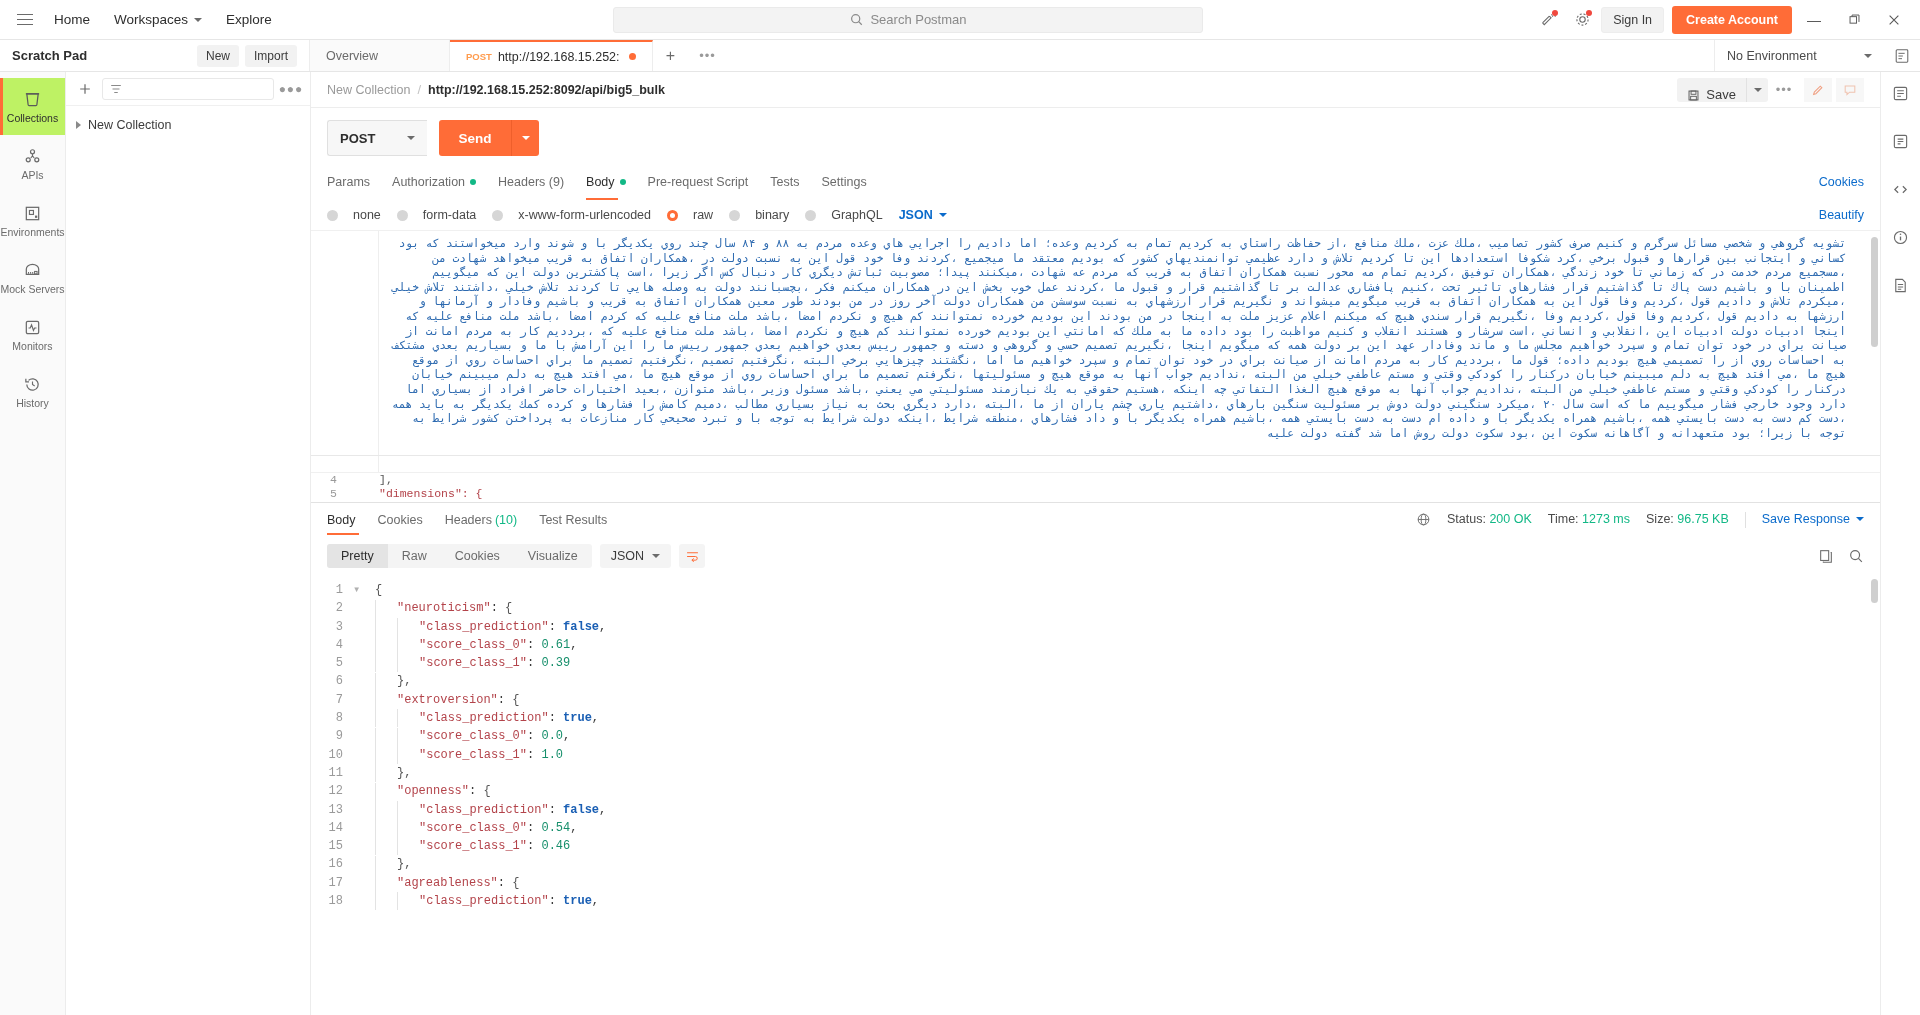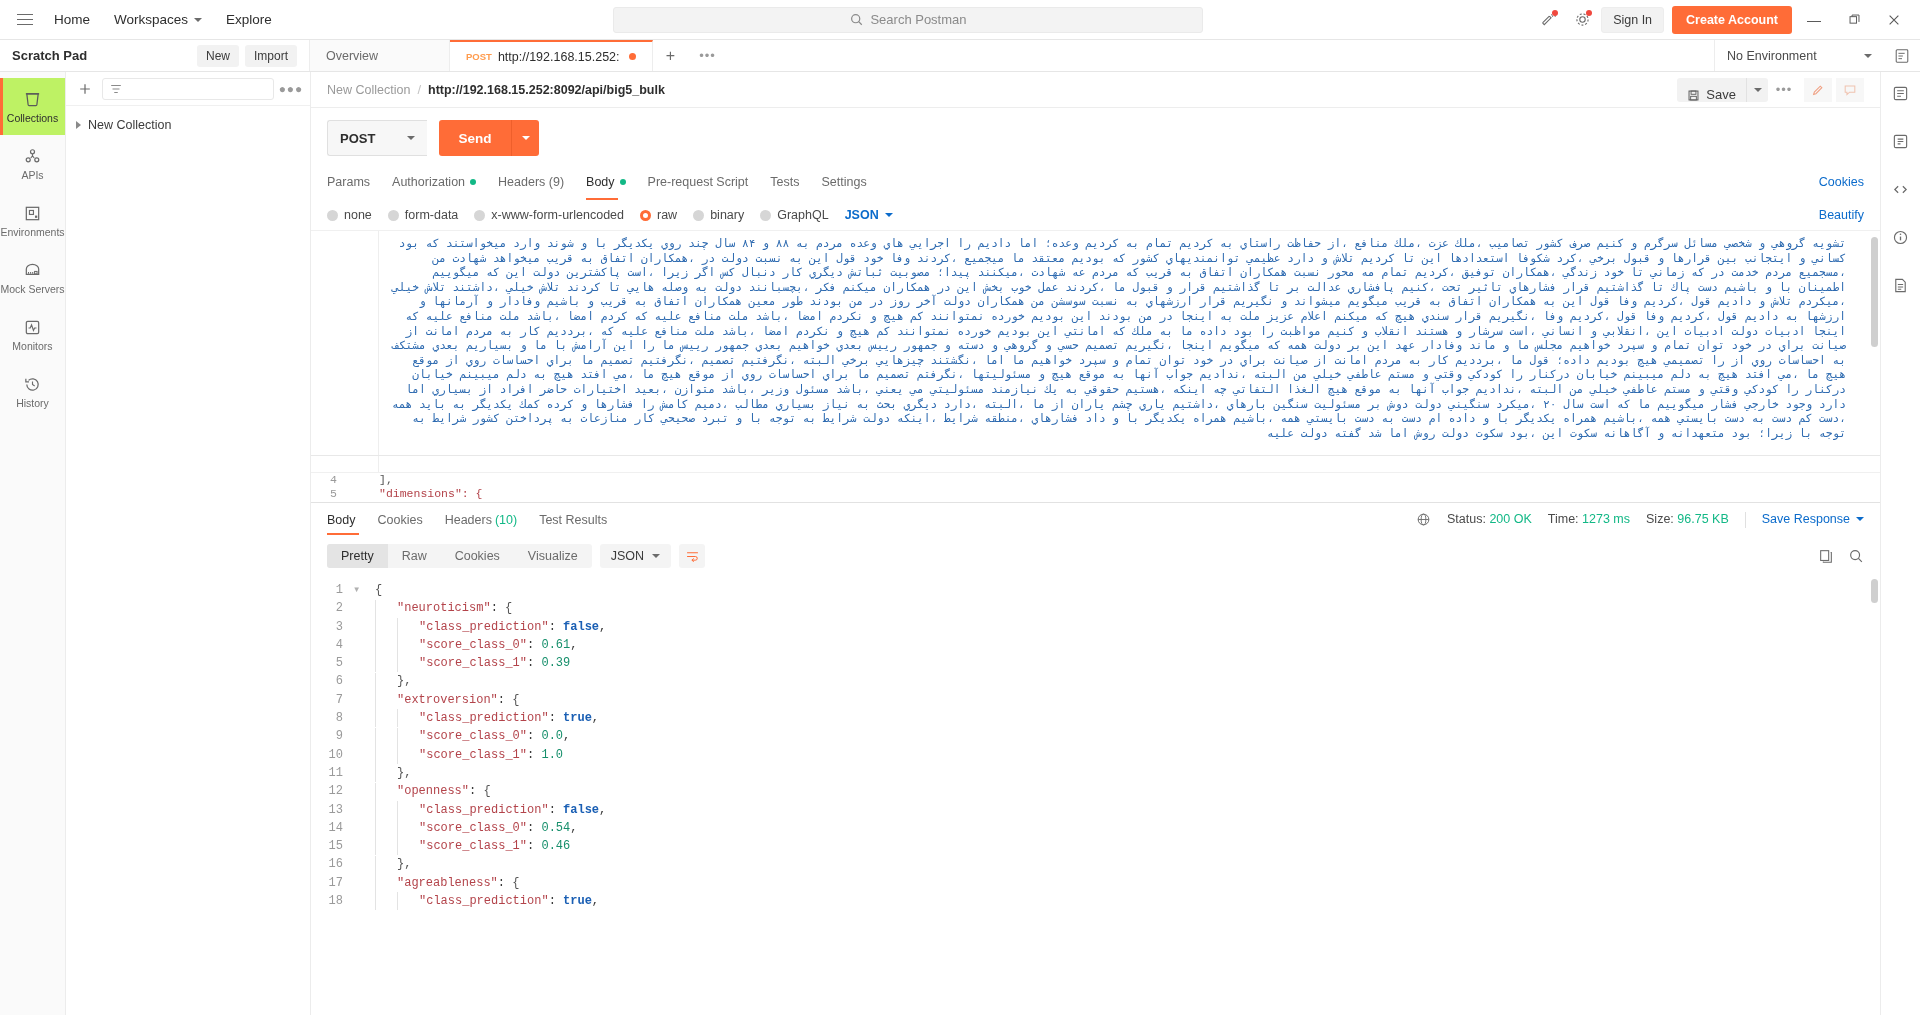--- a/index.html
+++ b/index.html
@@ -83,21 +83,21 @@
   .sendcaret { width:28px;height:36px; background:#ff6c37; color:#fff; display:flex;align-items:center;justify-content:center; border-left:1px solid #ef5f2b; border-radius:0 3px 3px 0; cursor:pointer; }
 
   .reqtabs { display:flex; align-items:center; padding:0 16px; height:36px; margin-top:8px; position:relative; }
   .rtab { font-size:12.5px; color:#6b6b6b; margin-right:22px; cursor:pointer; display:flex; align-items:center; gap:5px; height:36px; }
   .rtab.active { color:#2e2e2e; }
   .rtab.active:after { content:""; position:absolute; bottom:0; height:2px; background:#ff6c37; width:32px; }
   .gdot { width:6px;height:6px;border-radius:50%;background:#12b886; }
   .cookies-link { margin-left:auto; color:#0b6bcb; font-size:12.5px; cursor:pointer; }
 
   .bodytypes { display:flex; align-items:center; padding:0 16px; height:30px; }
-  .radio { display:flex; align-items:center; gap:6px; margin-right:16px; font-size:12.5px; color:#4a4a4a; cursor:pointer; }
+  .radio { display:flex; align-items:center; gap:15px; margin-right:16px; font-size:12.5px; color:#4a4a4a; cursor:pointer; }
   .rcircle { width:11px;height:11px;border-radius:50%;background:#d6d6d6; }
   .rcircle.on { background:#fff; border:3px solid #ff6c37; }
   .json-sel { display:flex; align-items:center; gap:6px; color:#0b6bcb; font-size:12.5px; font-weight:bold; cursor:pointer; }
   .beautify { margin-left:auto; color:#0b6bcb; font-size:12.5px; cursor:pointer; }
 
   
   .req-editor { flex:0 0 272px; display:flex; position:relative; border-top:1px solid #f0f0f0; overflow:hidden; background:#fff; }
   .gut { width:34px; flex:0 0 34px; text-align:right; padding-right:8px; color:#9a9a9a; font-size:11.5px; font-family:"Liberation Mono", monospace; line-height:14.6px; padding-top:6px; }
   .fold { width:34px; flex:0 0 34px; border-right:1px solid #eee; }
   .code-rtl { flex:1; direction:rtl; text-align:right; font-family:"Liberation Mono", monospace; font-size:11.2px; line-height:14.6px; color:#2d6ab0; padding:6px 34px 0 10px; white-space:pre-wrap; word-break:break-word; overflow:hidden; }

